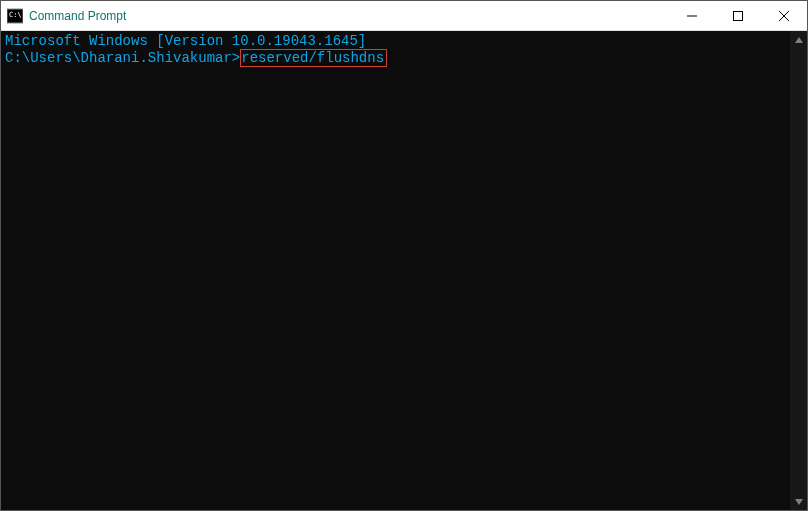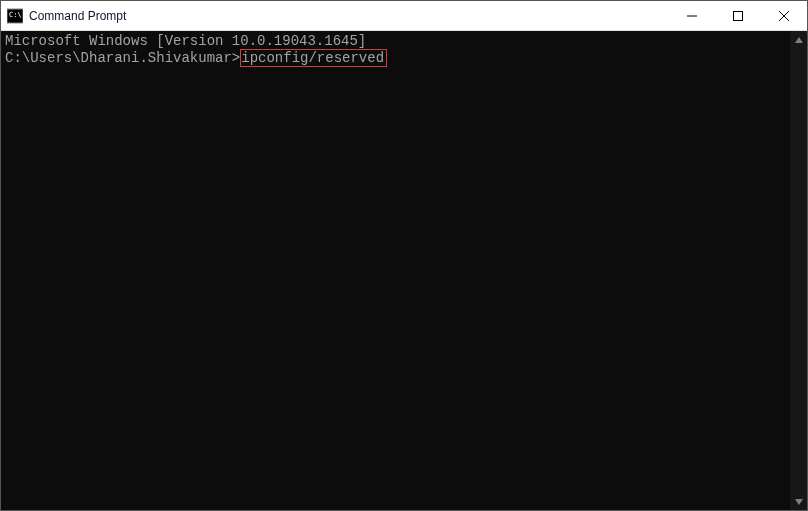--- a/index.html
+++ b/index.html
@@ -37,21 +37,21 @@
       display: flex;
       align-items: center;
       justify-content: center;
     }
     .app-icon svg {
       width: 16px;
       height: 16px;
     }
     .title-text {
       font-size: 12px;
-      color: #0f172a;
+      color: #0f766e;
       flex: 1;
     }
     .window-controls {
       display: flex;
       height: 100%;
     }
     .win-btn {
       width: 46px;
       height: 100%;
       display: flex;
@@ -65,21 +65,21 @@
     }
     .terminal-wrap {
       flex: 1;
       display: flex;
       background: #0c0c0c;
       overflow: hidden;
     }
     .terminal {
       flex: 1;
       background: #0c0c0c;
-      color: #a3a3a3;
+      color: #0ea5e9;
       font-family: Consolas, 'Courier New', monospace;
       font-size: 14px;
       line-height: 16px;
       padding: 2px 4px;
       white-space: pre;
       overflow: hidden;
     }
     .terminal .line {
       display: block;
     }
@@ -134,21 +134,21 @@
       </div>
       <div class="win-btn close">
         <svg viewBox="0 0 10 10">
           <line x1="0" y1="0" x2="10" y2="10" stroke="#000" stroke-width="1"></line>
           <line x1="10" y1="0" x2="0" y2="10" stroke="#000" stroke-width="1"></line>
         </svg>
       </div>
     </div>
   </div>
   <div class="terminal-wrap">
-    <div class="terminal"><span class="line">Microsoft Windows [Version 10.0.19043.1645]</span><span class="line"></span><span class="line"><span>C:\Users\Dharani.Shivakumar&gt;</span><span class="cmd-highlight">ipconfig/reserved</span></span></div>
+    <div class="terminal"><span class="line">Microsoft Windows [Version 10.0.19043.1645]</span><span class="line"></span><span class="line"><span>C:\Users\Dharani.Shivakumar&gt;</span><span class="cmd-highlight">reserved/flushdns</span></span></div>
     <div class="scrollbar">
       <div class="scroll-arrow">
         <svg width="8" height="6" viewBox="0 0 8 6">
             <polygon points="4,0 8,6 0,6" fill="#808080"></polygon>
           </svg>
       </div>
       <div class="scroll-track"></div>
       <div class="scroll-arrow">
         <svg width="8" height="6" viewBox="0 0 8 6">
             <polygon points="0,0 8,0 4,6" fill="#808080"></polygon>

